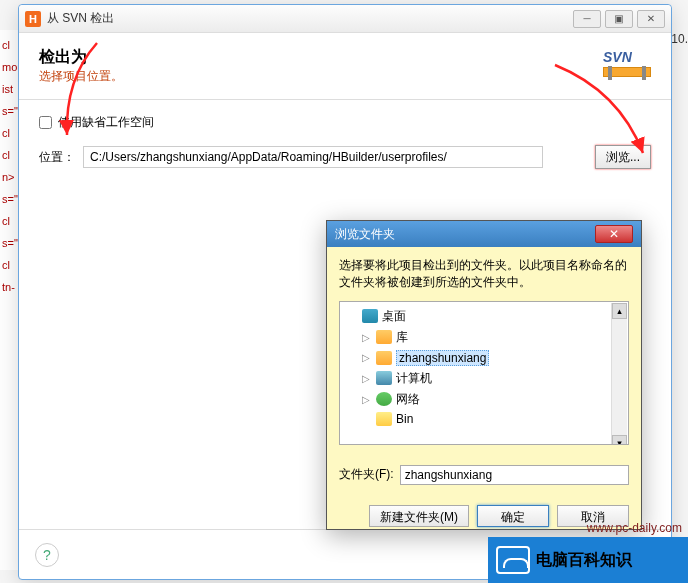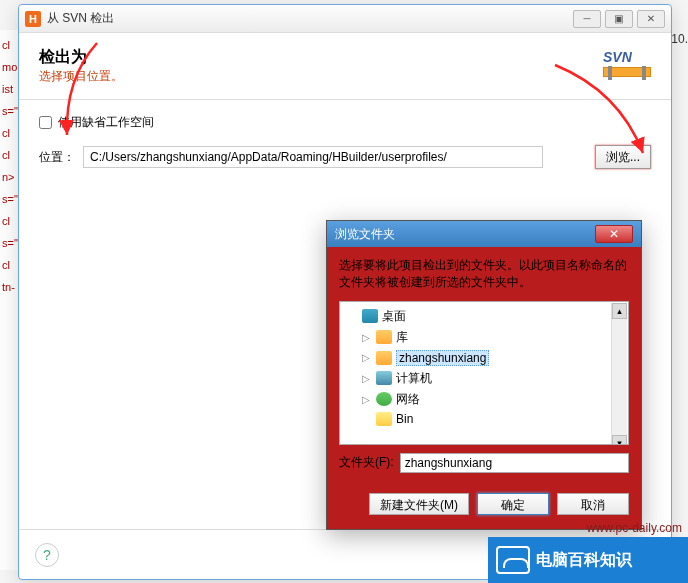--- a/index.html
+++ b/index.html
@@ -34,51 +34,51 @@
 
 .arrow { position: absolute; pointer-events: none; }
 .arrow svg { overflow: visible; }
 
 .footer { position: absolute; bottom: 0; left: 0; right: 0; height: 50px; border-top: 1px solid #ddd; display: flex; align-items: center; padding: 0 16px; gap: 8px; }
 .help-icon { width: 24px; height: 24px; border: 1px solid #ccc; border-radius: 12px; display: flex; align-items: center; justify-content: center; color: #4a7; font-size: 14px; }
 .footer .spacer { flex: 1; }
 .footer button { padding: 4px 12px; border: 1px solid #aaa; background: linear-gradient(#fdfdfd,#e8e8e8); font-size: 12px; min-width: 76px; height: 24px; }
 
 
-.folder-dialog { position: absolute; left: 326px; top: 220px; width: 316px; height: 310px; background: #b91c1c; border: 1px solid #555; box-shadow: 0 6px 24px rgba(0,0,0,0.3); }
+.folder-dialog { position: absolute; left: 326px; top: 220px; width: 316px; height: 310px; background: #fef9c3; border: 1px solid #555; box-shadow: 0 6px 24px rgba(0,0,0,0.3); }
 .fd-title { height: 26px; background: linear-gradient(#5aa0e0,#3a7fc0); display: flex; align-items: center; padding: 0 8px; color: #fff; font-size: 12px; }
 .fd-title .spacer { flex:1; }
 .fd-close { width: 38px; height: 18px; background: linear-gradient(#e88,#c33); border: 1px solid #a22; border-radius: 2px; color:#fff; font-size:12px; display:flex; align-items:center; justify-content:center; }
 .fd-body { padding: 10px 12px; font-size: 12px; }
 .fd-desc { margin-bottom: 10px; line-height: 1.4; }
 .fd-tree { border: 1px solid #aaa; height: 144px; overflow: auto; padding: 4px; background: #fff; }
 .tree-item { display: flex; align-items: center; gap: 4px; padding: 2px 4px; font-size: 12px; }
 .tree-item.indent { padding-left: 18px; }
 .tree-item.selected span:last-child { background: #cde6ff; border: 1px dotted #5aa0e0; padding: 0 2px; }
 .expander { width: 10px; color: #888; font-size: 10px; }
 .ticon { width: 16px; height: 14px; display:inline-block; }
 .ticon.desktop { background: linear-gradient(#4ac,#28a); border-radius:2px; }
 .ticon.lib { background: linear-gradient(#fc6,#fa3); border-radius:2px; }
 .ticon.user { background: linear-gradient(#fc6,#fa3); border-radius:2px; position:relative; }
 .ticon.pc { background: linear-gradient(#8cd,#48a); border-radius:2px; }
 .ticon.net { background: linear-gradient(#6c6,#4a4); border-radius:50%; }
 .ticon.folder { background: linear-gradient(#fe8,#fc4); border-radius:2px; }
 .scrollbar { position:absolute; right:1px; top:1px; width:16px; height:148px; background:#f0f0f0; border-left:1px solid #ddd; }
 .sb-btn { height:16px; background:#ddd; border:1px solid #bbb; font-size:9px; text-align:center; line-height:14px; }
 
-.fd-folder-row { display:flex; align-items:center; gap:6px; margin-top:8px; }
+.fd-folder-row { display:flex; align-items:center; gap:6px; margin-top:20px; }
 .fd-folder-row input { flex:1; border:1px solid #aaa; padding:2px 4px; font-size:12px; height:20px; }
 .fd-buttons { display:flex; gap:8px; margin-top:20px; justify-content:flex-end; }
 .fd-buttons button { padding: 3px 10px; border: 1px solid #aaa; background: linear-gradient(#fdfdfd,#e8e8e8); font-size: 12px; min-width: 72px; height: 22px; }
 .fd-buttons button.primary { border: 1px solid #3a7fc0; box-shadow: 0 0 3px #5aa0e0; }
 
 .watermark-logo { position:absolute; right:0; bottom:0; width:200px; height:46px; background:#1b7fd4; display:flex; align-items:center; padding:4px 8px; gap:6px; }
 .wm-icon { width:34px; height:28px; border:2px solid #fff; border-radius:4px; position:relative; }
 .wm-icon::after { content:""; position:absolute; left:5px; top:10px; width:22px; height:8px; border:2px solid #fff; border-bottom:none; border-radius:8px 8px 0 0; }
-.wm-text { color:#ffffff; font-size:16px; font-weight:bold; }
+.wm-text { color:#000000; font-size:16px; font-weight:bold; }
 .wm-url { position:absolute; right:6px; bottom:48px; font-size:12px; color:#7f1d1d; }
 </style>
 </head>
 <body>
 
 <div class="bg-code">
   <span>cl</span>
     <span>mou</span>
     <span>ist</span>
   <span>s="</span>

